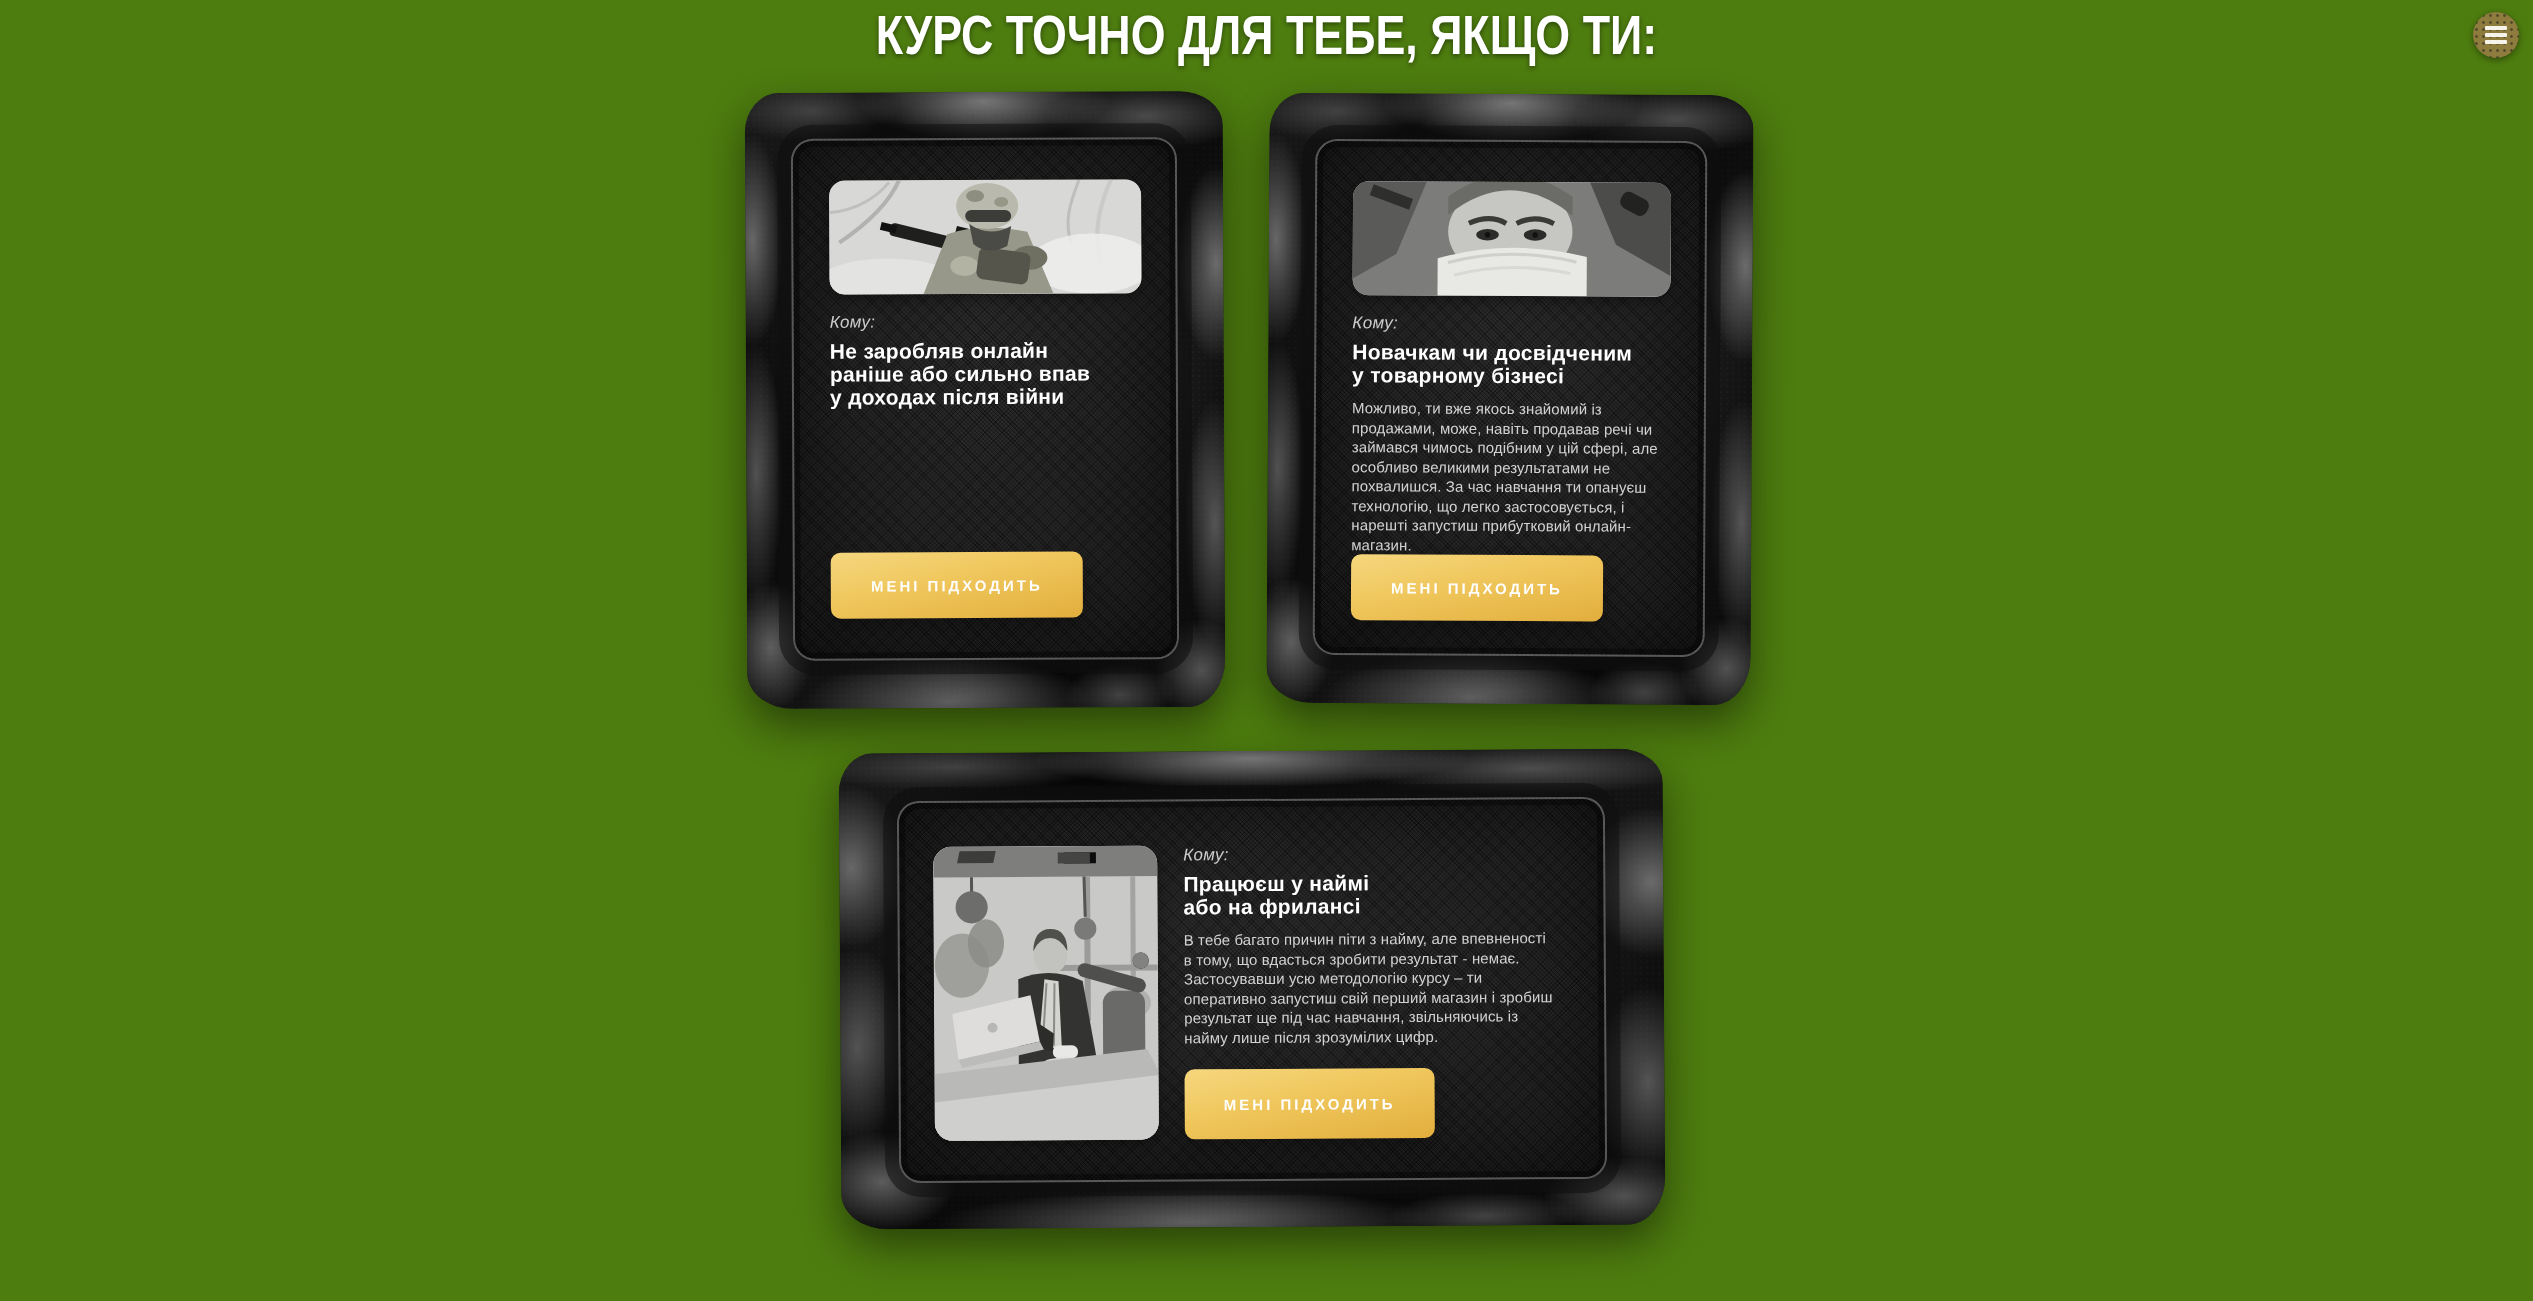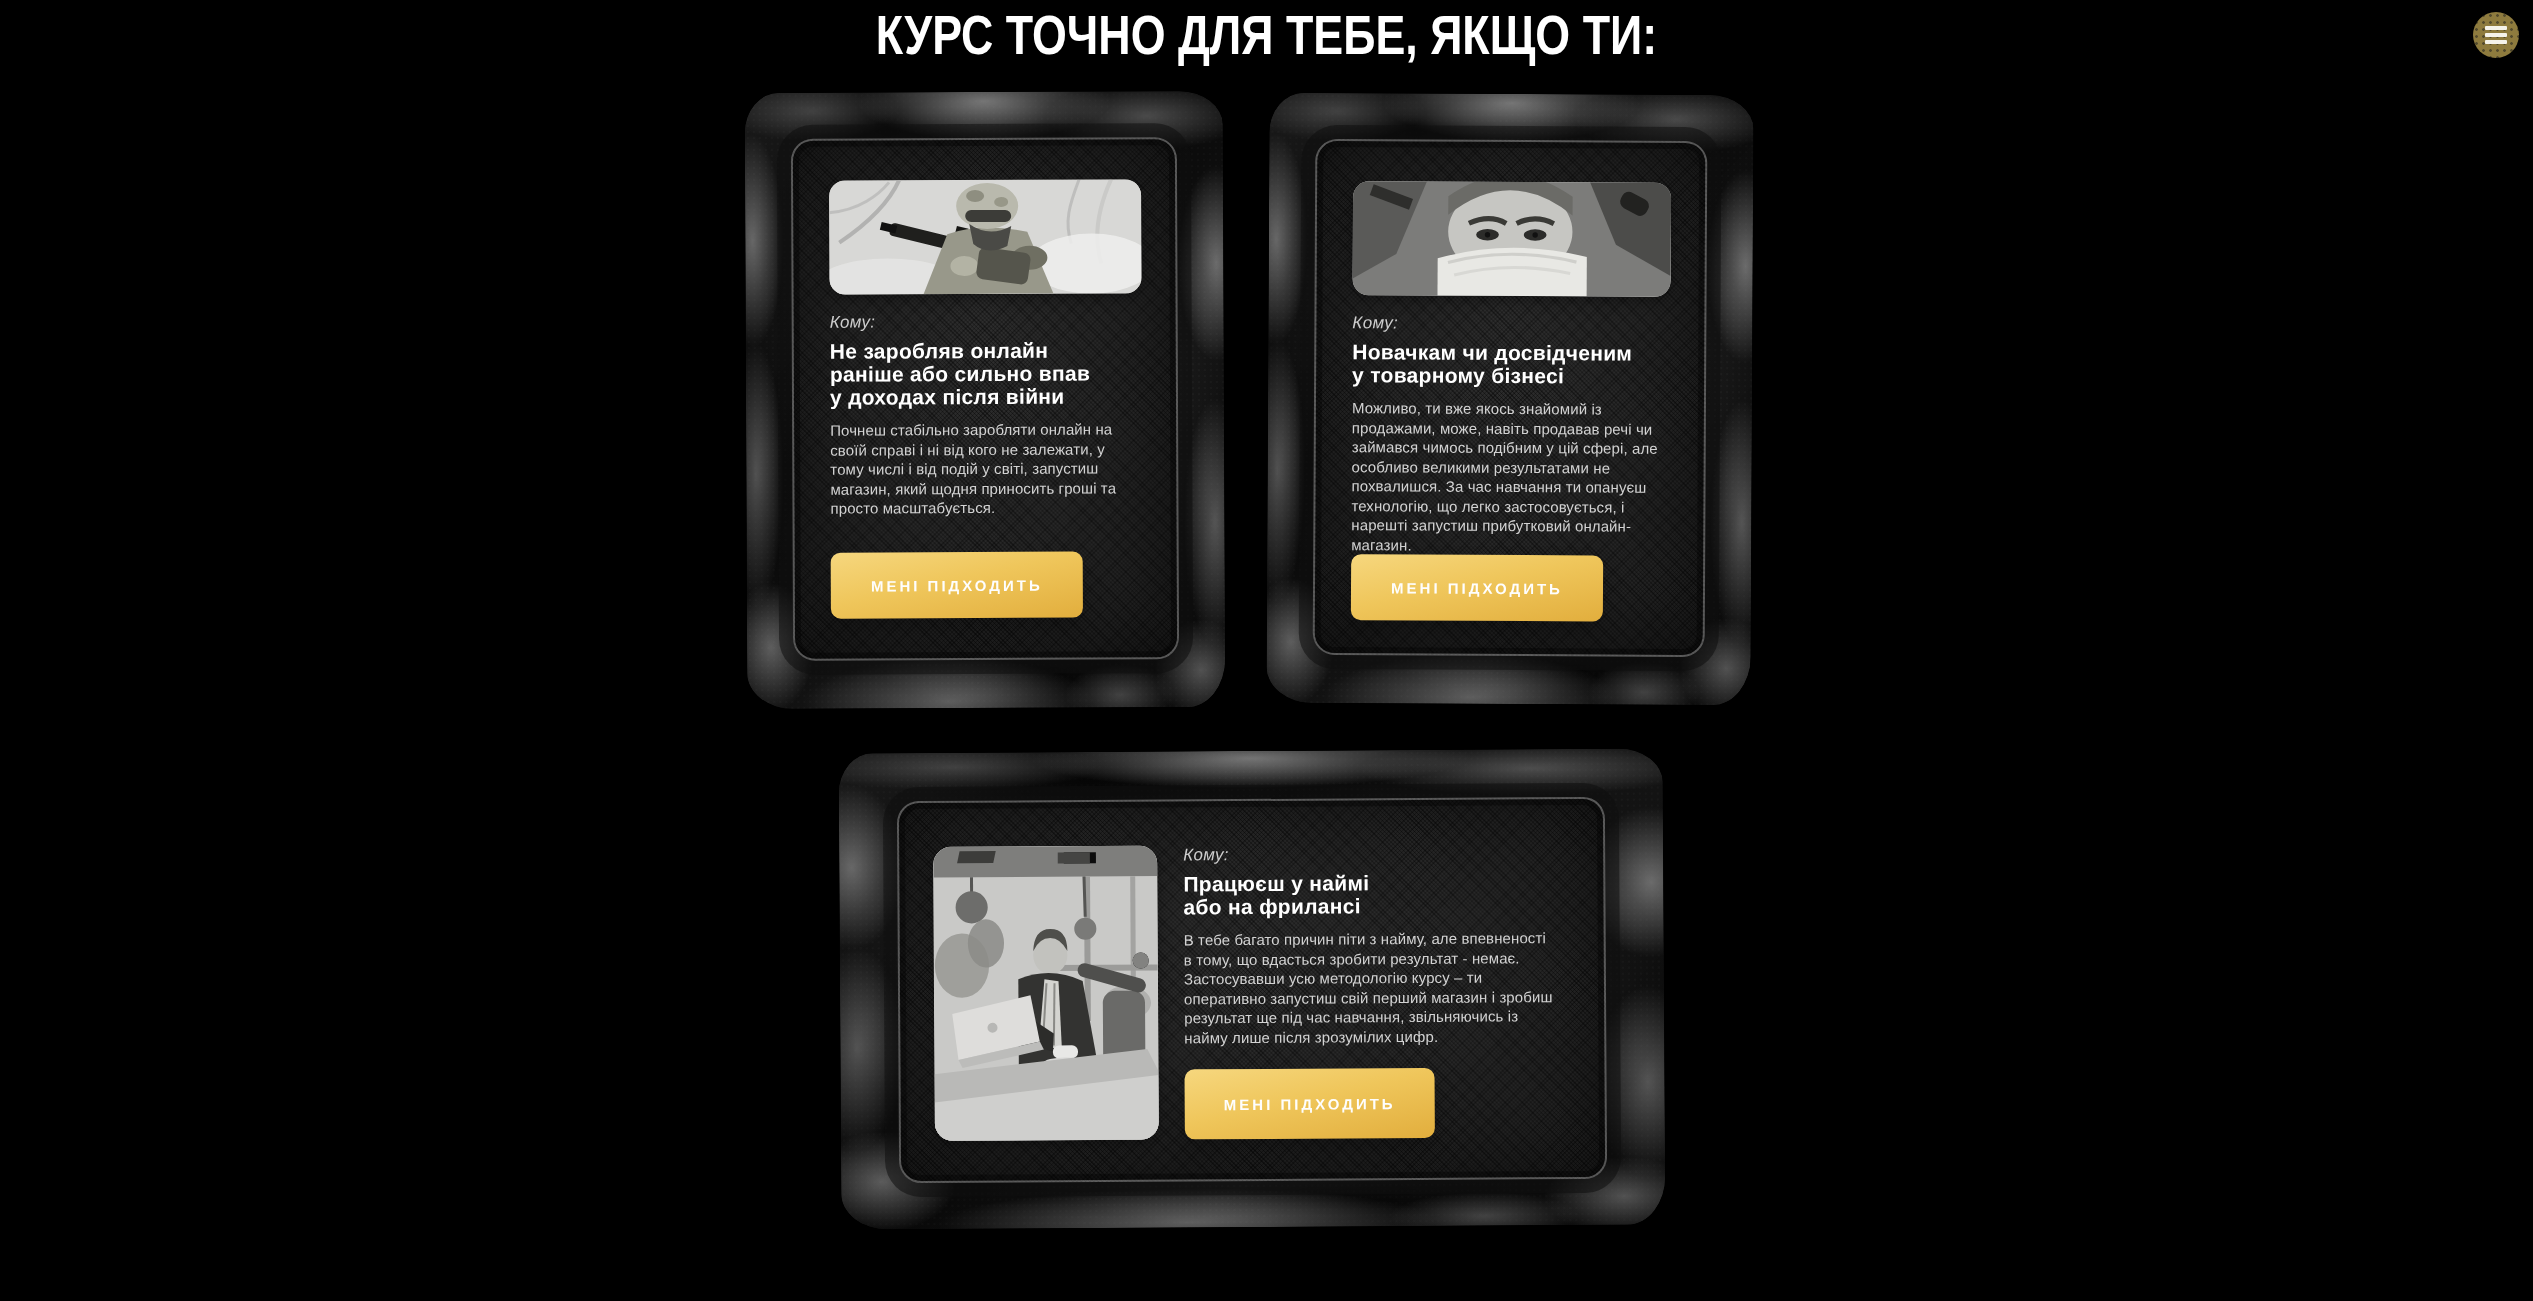--- a/index.html
+++ b/index.html
@@ -1,19 +1,19 @@
 <!DOCTYPE html>
 <html><head>
 <meta charset="utf-8">
 <style>
   * { margin:0; padding:0; box-sizing:border-box; }
   html,body { background:#2a2a2a; }
   #stage {
     position:relative; width:2533px; height:1301px;
-    background:#000000; overflow:hidden;
+    background:#4d7c0f; overflow:hidden;
     font-family:"Liberation Sans", sans-serif;
   }
 
   
   .page-title {
     position:absolute; top:2px; left:0; width:100%;
     text-align:center; color:#ffffff;
     font-size:56px; font-weight:bold; letter-spacing:0px;
     transform:scaleX(.8); transform-origin:50% 50%;
     text-shadow:0 2px 6px rgba(0,0,0,.45);
@@ -162,21 +162,20 @@
           <ellipse cx="146" cy="16" rx="9" ry="6" fill="#8e8e80"></ellipse>
           <ellipse cx="172" cy="22" rx="7" ry="5" fill="#979788"></ellipse>
           <rect x="136" y="30" width="46" height="12" rx="6" fill="#3c3c38"></rect>
           <path d="M140,44 Q160,58 182,46 L178,66 Q158,76 144,64 Z" fill="#4a4a46"></path>
         </svg>
       </div>
       <div class="kicker">Кому:</div>
       <h3 class="card-title">Не заробляв онлайн
 раніше або сильно впав
 у доходах після війни</h3>
-      <p class="card-body">Почнеш стабільно заробляти онлайн на своїй справі і ні від кого не залежати, у тому числі і від подій у світі, запустиш магазин, який щодня приносить гроші та просто масштабується.</p>
       <button class="cta">МЕНІ ПІДХОДИТЬ</button>
     </div>
   </section>
 
   <section class="bag bag2">
     <div class="foil"></div>
     <div class="panel">
       <div class="photo photo-wide">
         <svg viewBox="0 0 307 114" preserveAspectRatio="xMidYMid slice">
           <rect width="307" height="114" fill="#7c7c7a"></rect>

